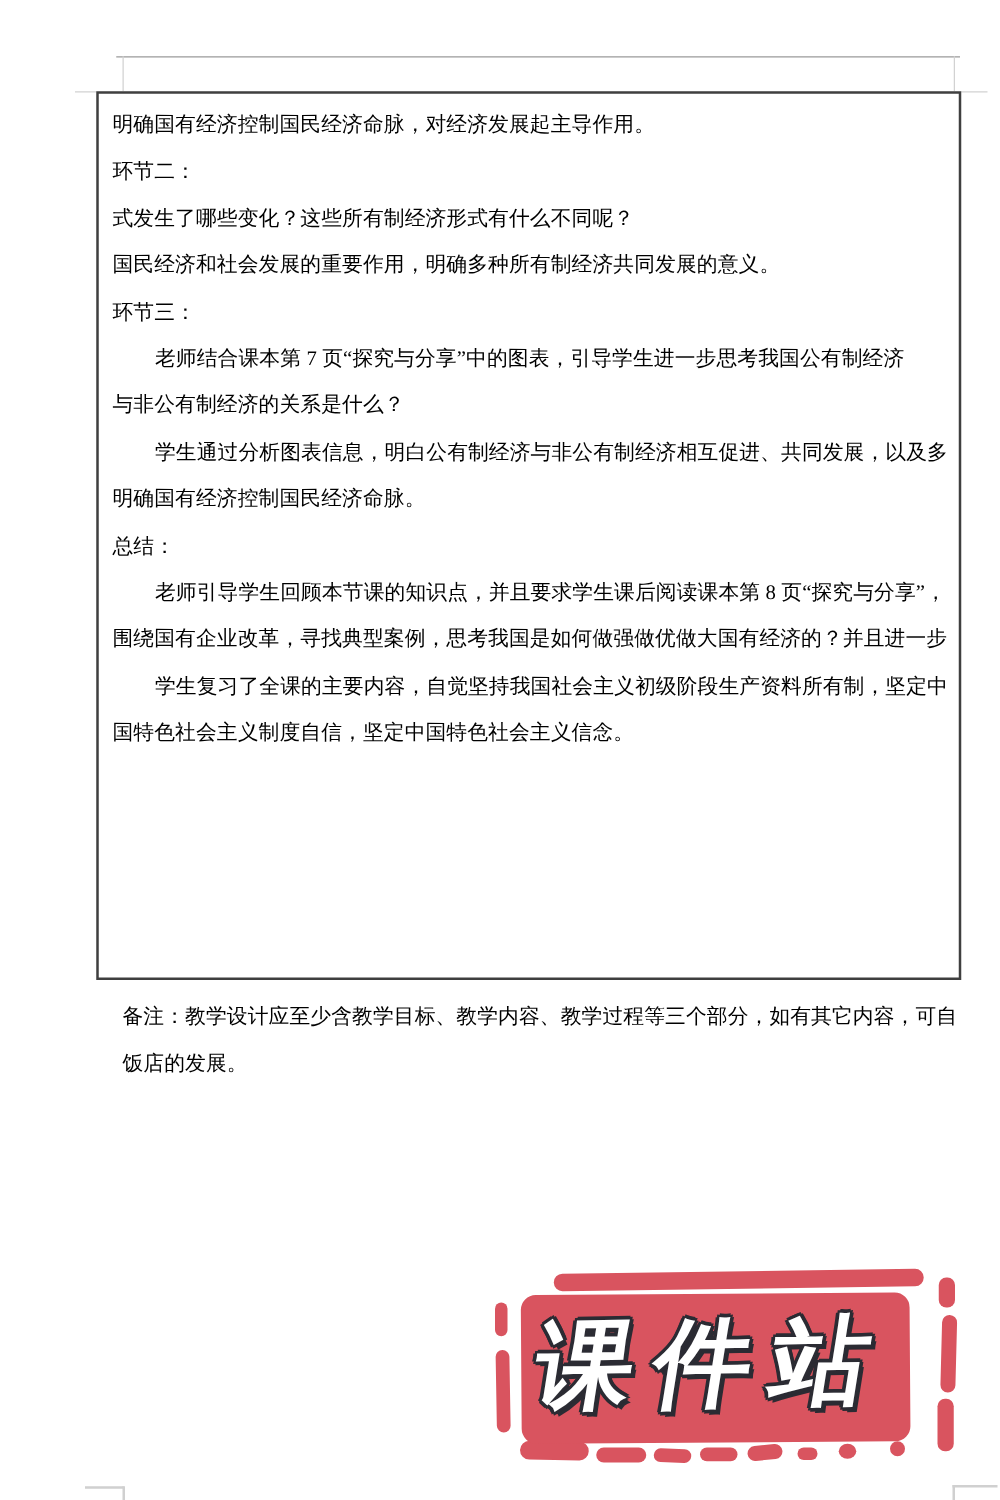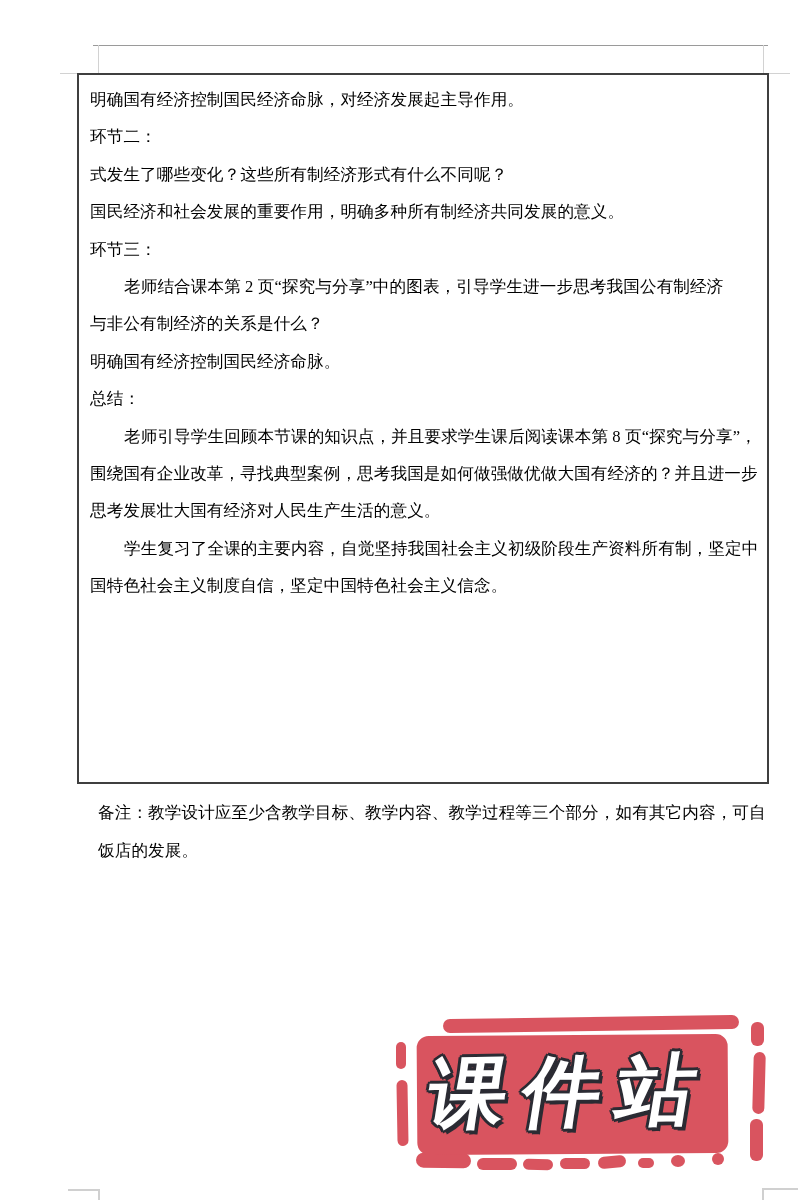--- a/index.html
+++ b/index.html
@@ -68,27 +68,27 @@
 
   <div class="faint" style="left:60px; top:73px; width:730px; height:1px;"></div>
 
   <div class="cell">
     <div class="cell-inner">
         <div class="tline">明确国有经济控制国民经济命脉，对经济发展起主导作用。</div>
         <div class="tline">环节二：</div>
         <div class="tline">式发生了哪些变化？这些所有制经济形式有什么不同呢？</div>
         <div class="tline">国民经济和社会发展的重要作用，明确多种所有制经济共同发展的意义。</div>
         <div class="tline">环节三：</div>
-        <div class="tline indent">老师结合课本第 2 页“探究与分享”中的图表，引导学生进一步思考我国公有制经济</div>
+        <div class="tline indent">老师结合课本第 7 页“探究与分享”中的图表，引导学生进一步思考我国公有制经济</div>
         <div class="tline">与非公有制经济的关系是什么？</div>
+        <div class="tline indent">学生通过分析图表信息，明白公有制经济与非公有制经济相互促进、共同发展，以及多</div>
         <div class="tline">明确国有经济控制国民经济命脉。</div>
         <div class="tline">总结：</div>
         <div class="tline indent">老师引导学生回顾本节课的知识点，并且要求学生课后阅读课本第 8 页“探究与分享”，</div>
         <div class="tline">围绕国有企业改革，寻找典型案例，思考我国是如何做强做优做大国有经济的？并且进一步</div>
-        <div class="tline">思考发展壮大国有经济对人民生产生活的意义。</div>
         <div class="tline indent">学生复习了全课的主要内容，自觉坚持我国社会主义初级阶段生产资料所有制，坚定中</div>
         <div class="tline">国特色社会主义制度自信，坚定中国特色社会主义信念。</div>
       </div>
   </div>
 
   <div class="note">
       <div class="tline">备注：教学设计应至少含教学目标、教学内容、教学过程等三个部分，如有其它内容，可自</div>
       <div class="tline">饭店的发展。</div>
     </div>
 

